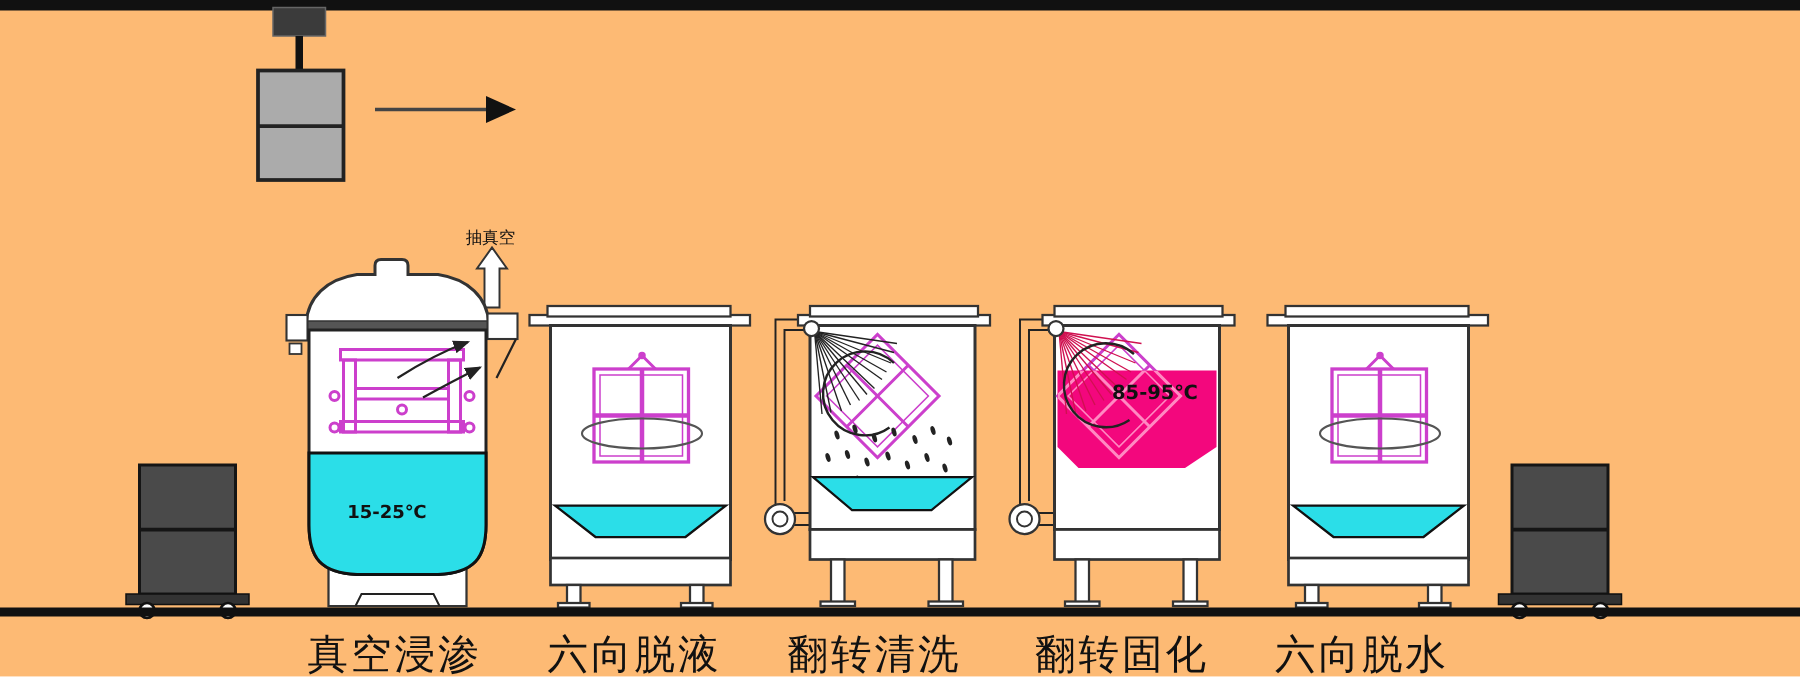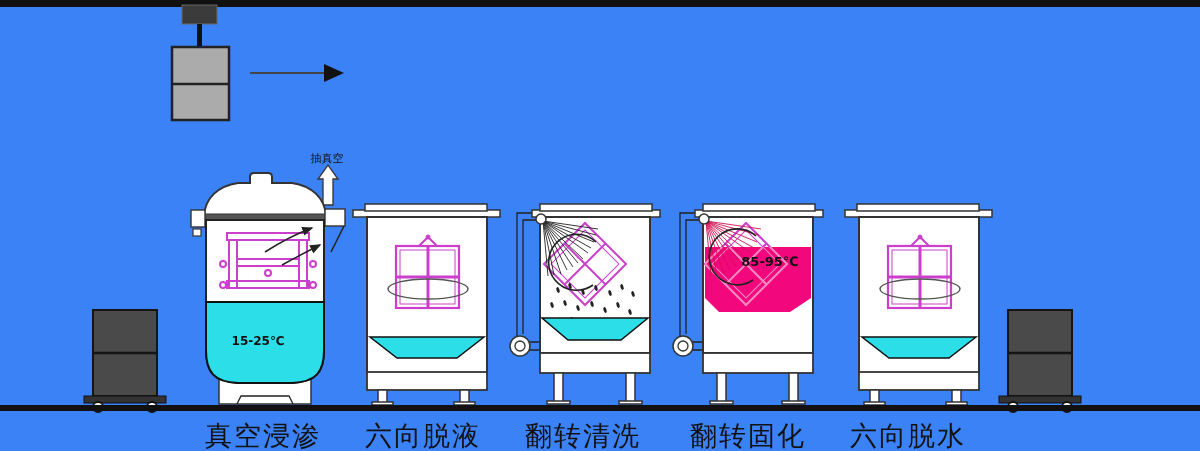--- a/index.html
+++ b/index.html
@@ -1,16 +1,16 @@
 <!DOCTYPE html>
 <html><head>
 <meta charset="utf-8">
 <style>
   html,body{margin:0;padding:0;background:#fff;}
-  .stage{position:relative;width:1200px;height:451px;background:#3b82f6;overflow:hidden;
+  .stage{position:relative;width:1200px;height:451px;background:#fdba74;overflow:hidden;
          font-family:"Liberation Serif", serif;}
   .scene{position:absolute;left:0;top:0;}
   .station-label{position:absolute;top:418px;transform:translateX(-50%);
     font-family:"Liberation Serif", serif;font-size:27px;color:#111;white-space:nowrap;
     letter-spacing:2px;}
   .mg{stroke:#cc3fcc;fill:none;}
   .ln{stroke:#222;fill:none;}
   svg text{font-family:"DejaVu Sans", sans-serif;fill:#111;}
 </style>
 </head>

